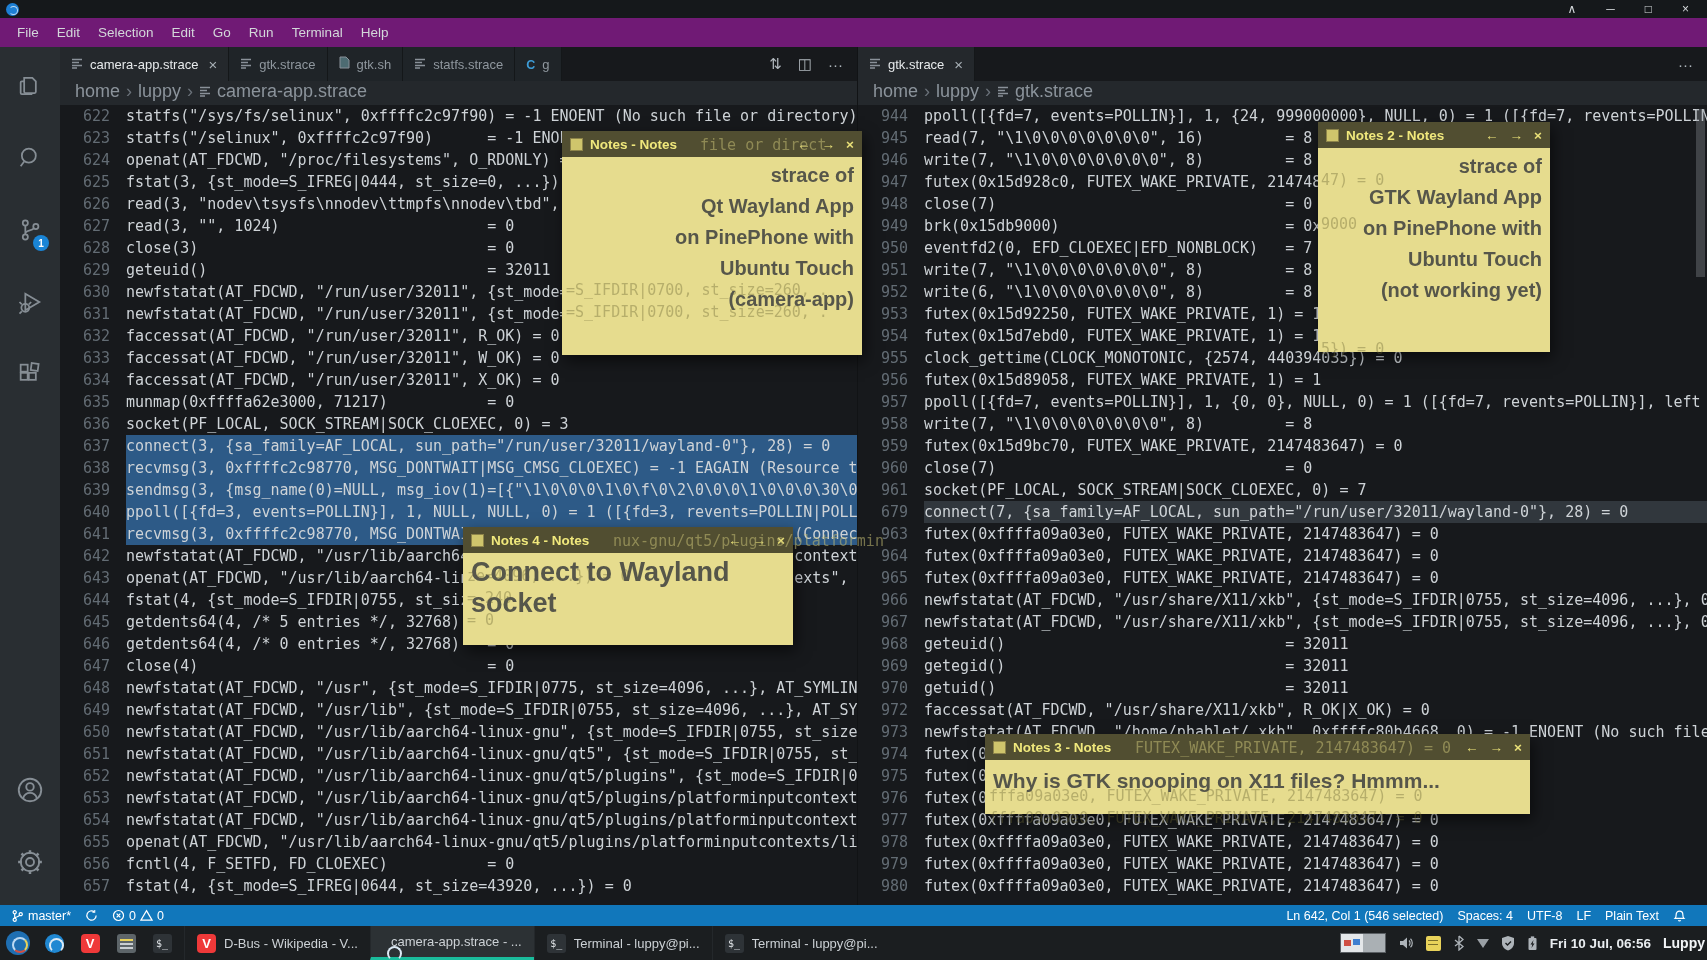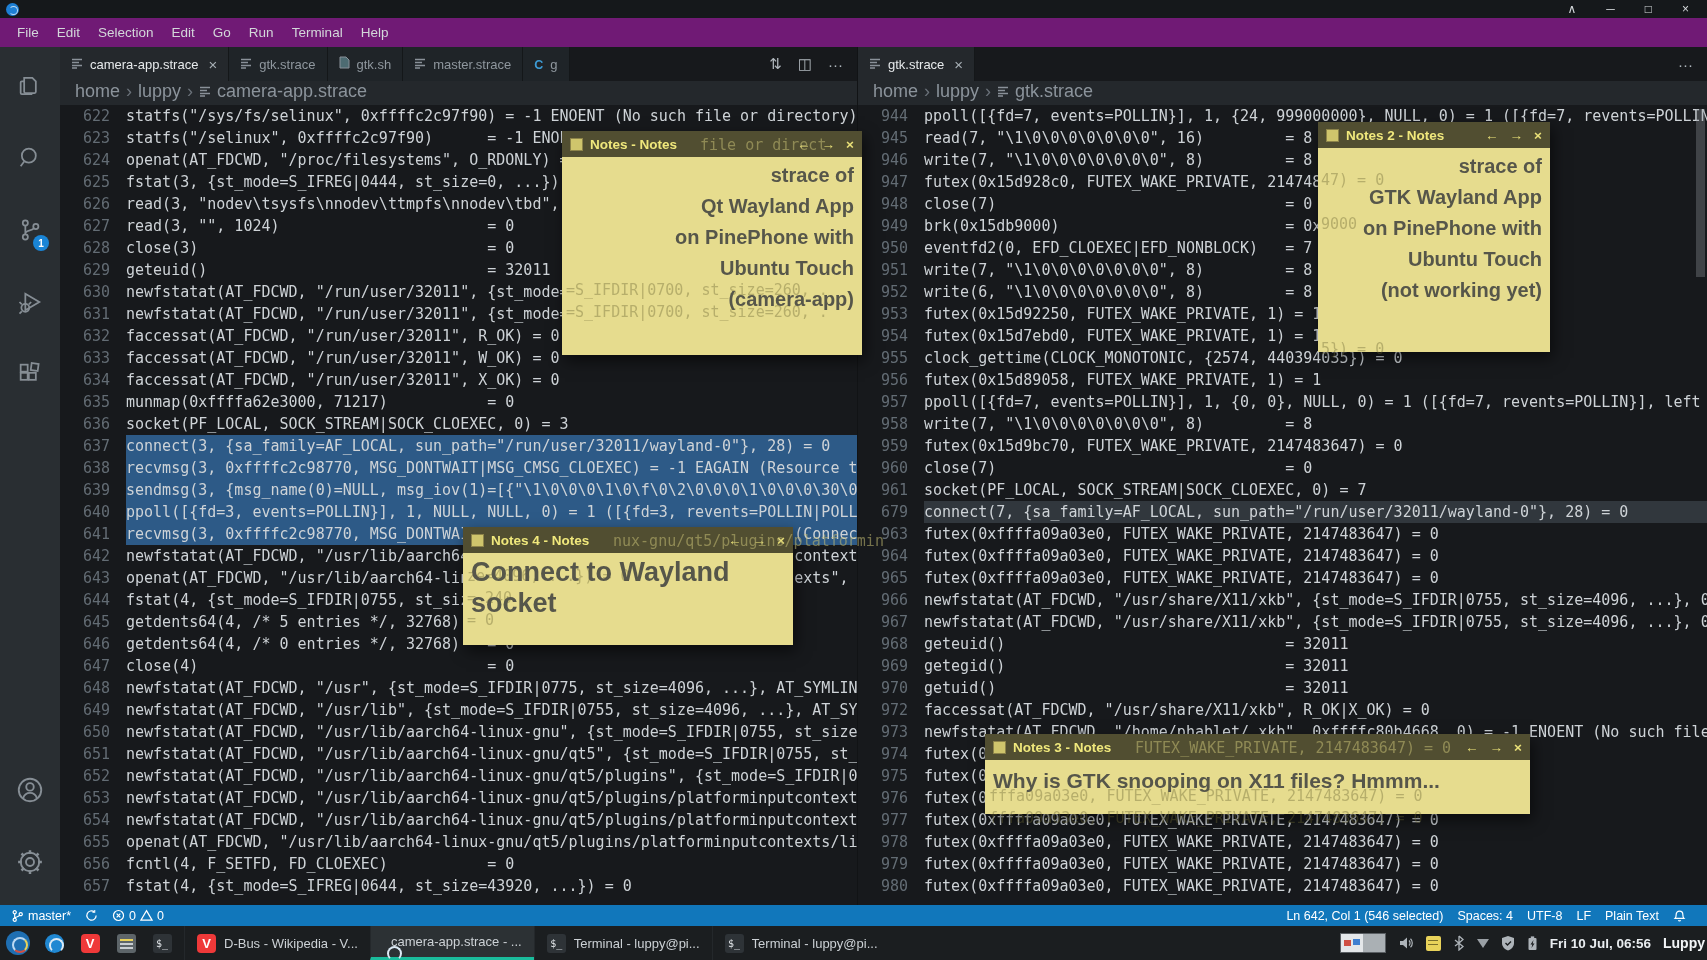--- a/index.html
+++ b/index.html
@@ -250,21 +250,21 @@
           </div>
           <div class="tab">
             <span class="tab-icon"><svg width="12" height="12" viewBox="0 0 12 12">
                 <g stroke="#8a9199" stroke-width="1.5">
                   <line x1="1" y1="2.5" x2="11" y2="2.5"></line>
                   <line x1="1" y1="5.5" x2="8" y2="5.5"></line>
                   <line x1="1" y1="8.5" x2="11" y2="8.5"></line>
                   <line x1="1" y1="11" x2="6" y2="11"></line>
                 </g>
               </svg></span>
-            <span>master.strace</span>
+            <span>statfs.strace</span>
           </div>
           <div class="tab">
             <span class="tab-icon"><span style="color:#3d9cd6;font-weight:bold;font-size:12.5px">C</span></span>
             <span>g</span>
           </div>
           <div class="tab-actions">
             <span>⇅</span>
             <span>◫</span>
             <span>···</span>
           </div>

